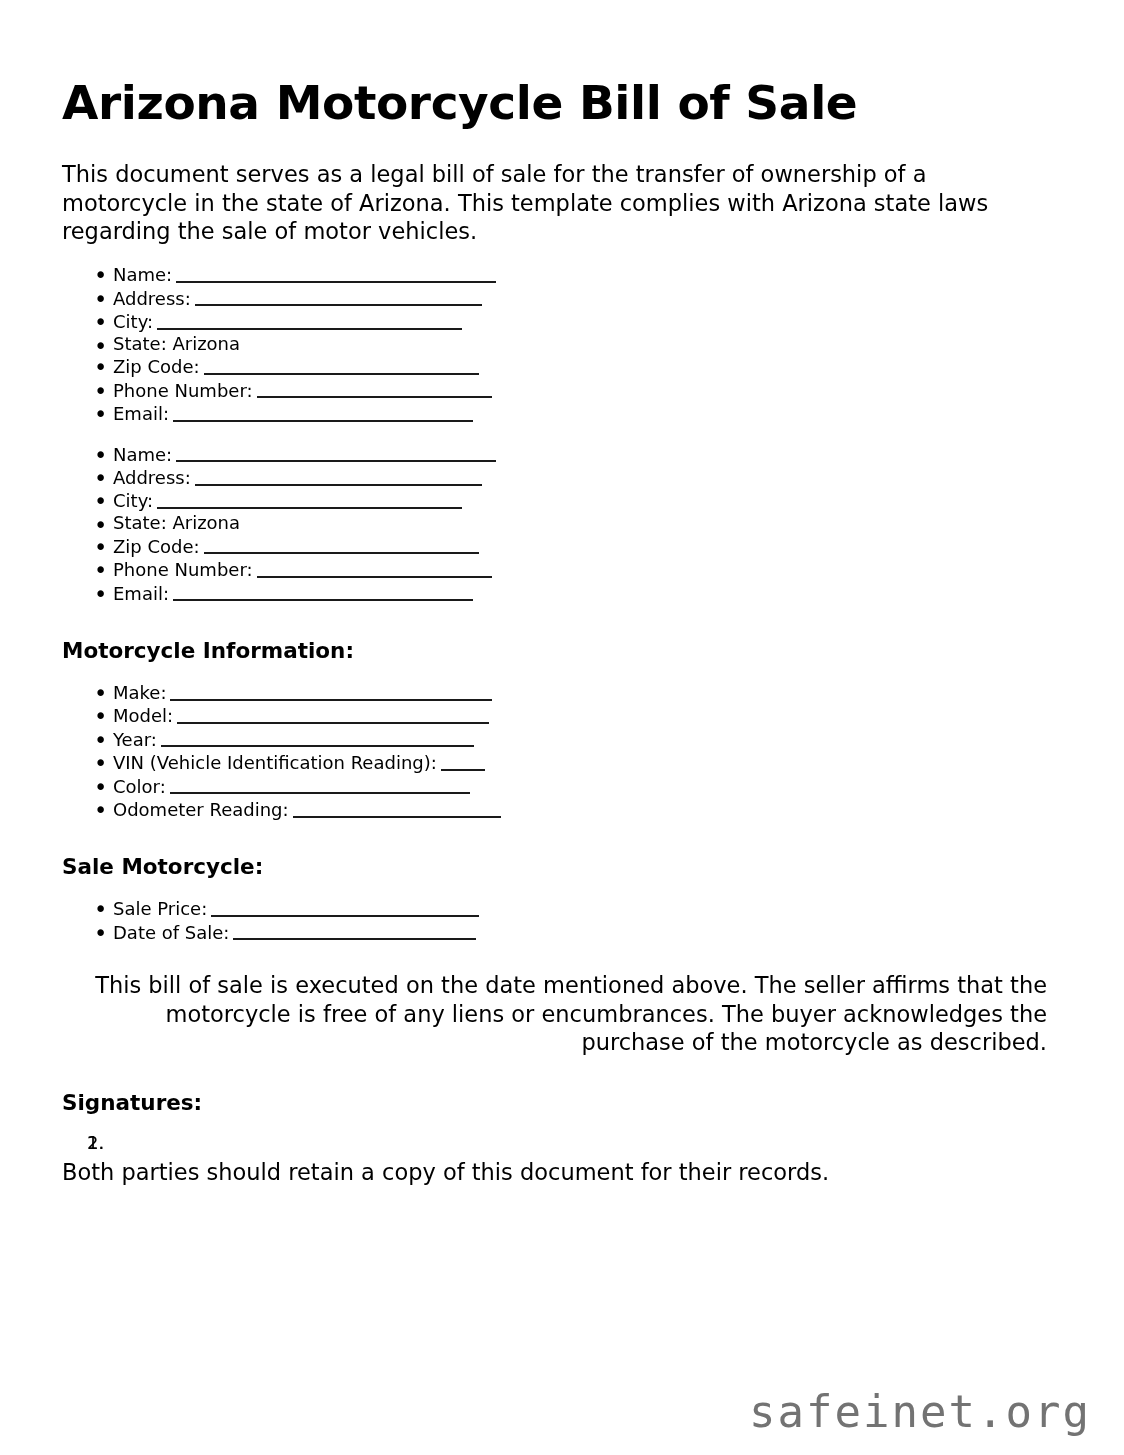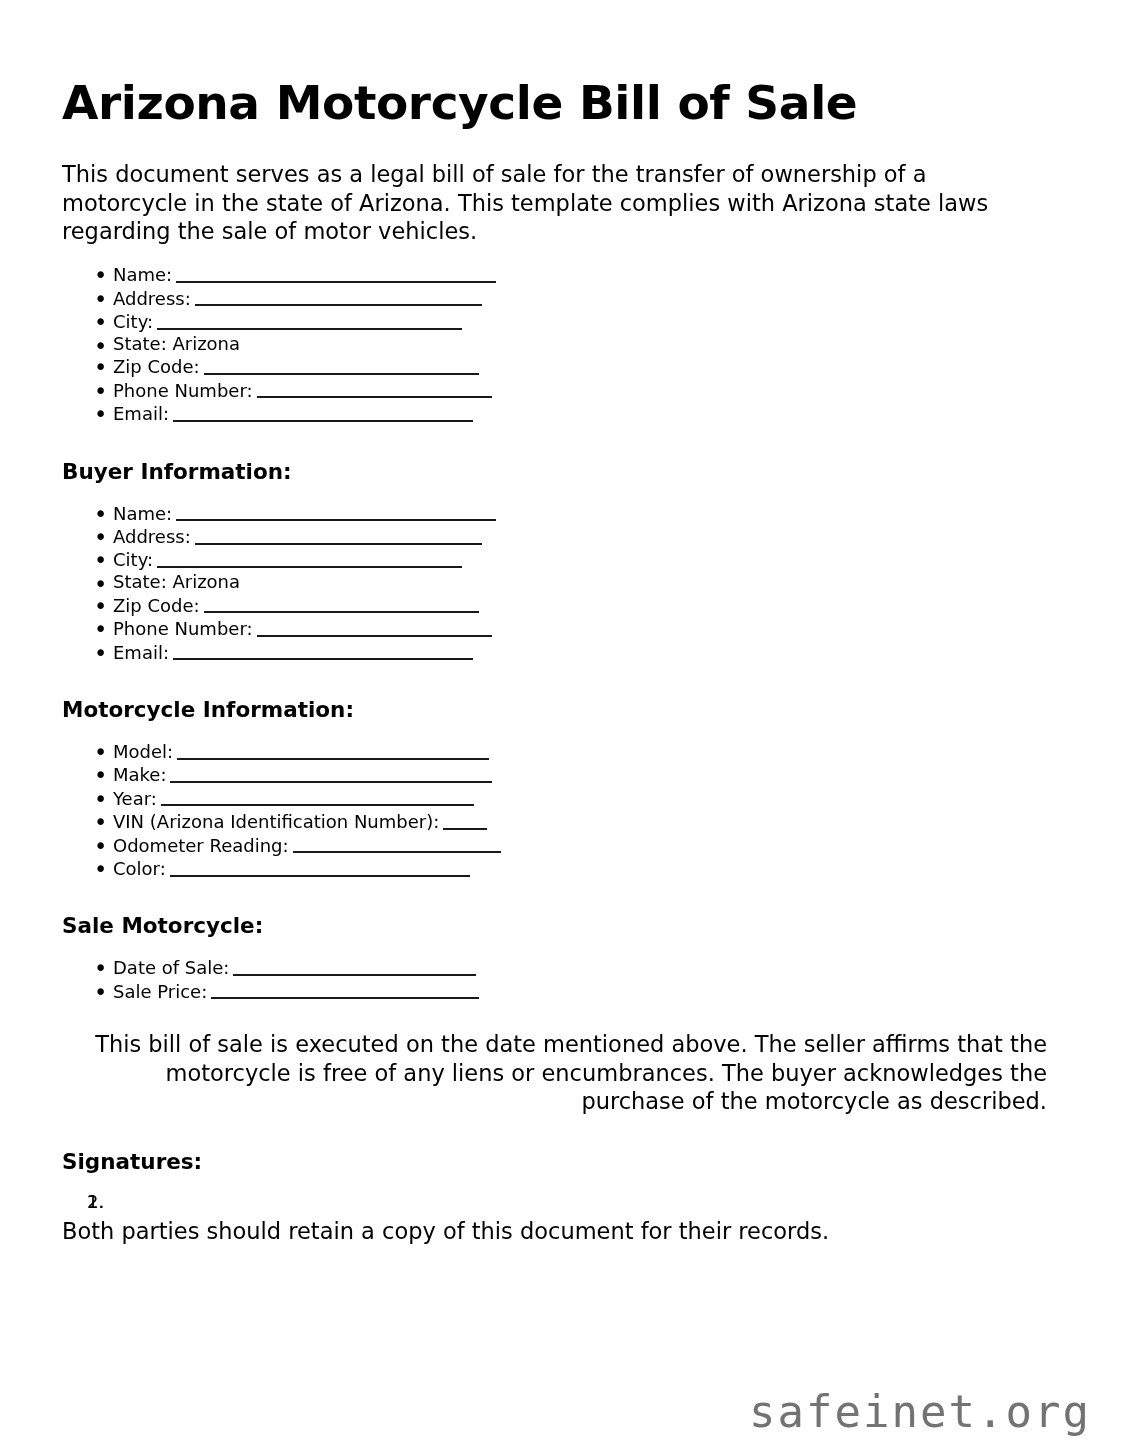--- a/index.html
+++ b/index.html
@@ -147,45 +147,44 @@
     <ul class="fields">
         <li><span class="label">Name:</span><span class="blank" style="width: 320px;"></span></li>
         <li><span class="label">Address:</span><span class="blank" style="width: 287px;"></span></li>
         <li><span class="label">City:</span><span class="blank" style="width: 305px;"></span></li>
         <li><span class="label">State:</span><span> Arizona</span></li>
         <li><span class="label">Zip Code:</span><span class="blank" style="width: 275px;"></span></li>
         <li><span class="label">Phone Number:</span><span class="blank" style="width: 235px;"></span></li>
         <li><span class="label">Email:</span><span class="blank" style="width: 300px;"></span></li>
       </ul>
 
-    <h2 class="section">Buyer Information:</h2>
     <ul class="fields">
         <li><span class="label">Name:</span><span class="blank" style="width: 320px;"></span></li>
         <li><span class="label">Address:</span><span class="blank" style="width: 287px;"></span></li>
         <li><span class="label">City:</span><span class="blank" style="width: 305px;"></span></li>
         <li><span class="label">State:</span><span> Arizona</span></li>
         <li><span class="label">Zip Code:</span><span class="blank" style="width: 275px;"></span></li>
         <li><span class="label">Phone Number:</span><span class="blank" style="width: 235px;"></span></li>
         <li><span class="label">Email:</span><span class="blank" style="width: 300px;"></span></li>
       </ul>
 
     <h2 class="section">Motorcycle Information:</h2>
     <ul class="fields">
+        <li><span class="label">Make:</span><span class="blank" style="width: 322px;"></span></li>
         <li><span class="label">Model:</span><span class="blank" style="width: 312px;"></span></li>
-        <li><span class="label">Make:</span><span class="blank" style="width: 322px;"></span></li>
         <li><span class="label">Year:</span><span class="blank" style="width: 313px;"></span></li>
-        <li><span class="label">VIN (Arizona Identification Number):</span><span class="blank" style="width: 44px;"></span></li>
+        <li><span class="label">VIN (Vehicle Identification Reading):</span><span class="blank" style="width: 44px;"></span></li>
+        <li><span class="label">Color:</span><span class="blank" style="width: 300px;"></span></li>
         <li><span class="label">Odometer Reading:</span><span class="blank" style="width: 208px;"></span></li>
-        <li><span class="label">Color:</span><span class="blank" style="width: 300px;"></span></li>
       </ul>
 
     <h2 class="section">Sale Motorcycle:</h2>
     <ul class="fields">
+        <li><span class="label">Sale Price:</span><span class="blank" style="width: 268px;"></span></li>
         <li><span class="label">Date of Sale:</span><span class="blank" style="width: 243px;"></span></li>
-        <li><span class="label">Sale Price:</span><span class="blank" style="width: 268px;"></span></li>
       </ul>
 
     <p class="closing">This bill of sale is executed on the date mentioned above. The seller affirms that the motorcycle is free of any liens or encumbrances. The buyer acknowledges the purchase of the motorcycle as described.</p>
 
     <h2 class="section">Signatures:</h2>
     <ol class="sigs">
         <li><span class="num">1.</span></li>
         <li><span class="num">2.</span></li>
       </ol>
 

